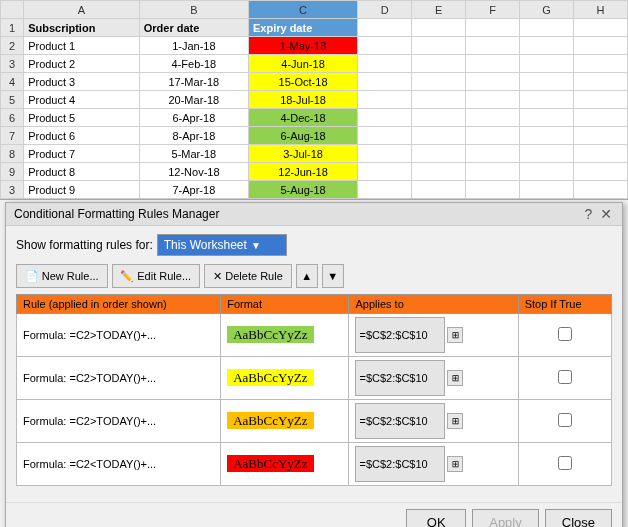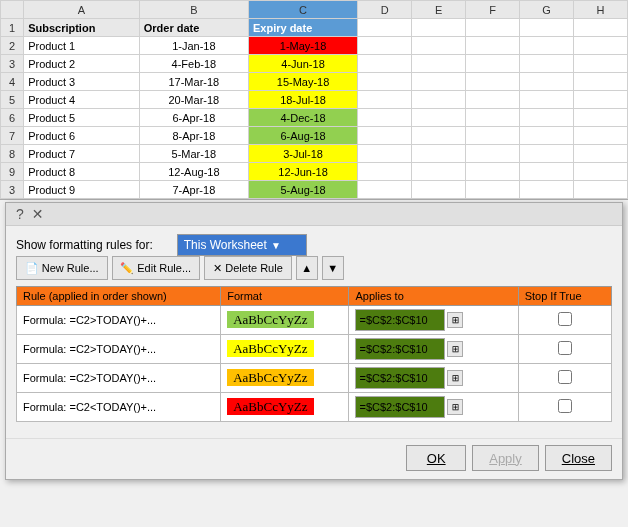--- a/index.html
+++ b/index.html
@@ -107,22 +107,22 @@
       line-height: 1;
     }
 
     .dialog-body {
       padding: 8px 10px;
     }
 
     .show-rules-row {
       display: flex;
       align-items: center;
-      gap: 24px;
-      margin-bottom: 0;
+      gap: 4px;
+      margin-bottom: 8px;
     }
 
     .show-rules-label {
       font-size: 12px;
       color: #000;
     }
 
     .dropdown-select {
       background: #3B78CF;
       color: white;
@@ -213,25 +213,25 @@
     .fmt-red { background-color: #FF0000; }
 
     .applies-to-cell {
       display: flex;
       align-items: center;
       gap: 2px;
     }
 
     .applies-input {
       border: 1px solid #aaa;
-      background: #4d7c0f;
+      background: #e5e5e5;
       padding: 1px 3px;
       font-size: 11px;
       width: 90px;
-      height: 22px;
+      height: 36px;
     }
 
     .range-icon {
       width: 16px;
       height: 16px;
       background: #e8e8e8;
       border: 1px solid #aaa;
       cursor: pointer;
       display: flex;
       align-items: center;
@@ -323,21 +323,21 @@
           <td></td>
           <td></td>
           <td></td>
           <td></td>
           <td></td>
         </tr>
         <tr>
           <td class="row-num">4</td>
           <td>Product 3</td>
           <td class="center">17-Mar-18</td>
-          <td class="center bg-yellow">15-May-18</td>
+          <td class="center bg-yellow">15-Oct-18</td>
           <td></td>
           <td></td>
           <td></td>
           <td></td>
           <td></td>
         </tr>
         <tr>
           <td class="row-num">5</td>
           <td>Product 4</td>
           <td class="center">20-Mar-18</td>
@@ -377,21 +377,21 @@
           <td class="center bg-yellow">3-Jul-18</td>
           <td></td>
           <td></td>
           <td></td>
           <td></td>
           <td></td>
         </tr>
         <tr>
           <td class="row-num">9</td>
           <td>Product 8</td>
-          <td class="center">12-Aug-18</td>
+          <td class="center">12-Nov-18</td>
           <td class="center bg-yellow">12-Jun-18</td>
           <td></td>
           <td></td>
           <td></td>
           <td></td>
           <td></td>
         </tr>
         <tr>
           <td class="row-num">3</td>
           <td>Product 9</td>
@@ -402,20 +402,21 @@
           <td></td>
           <td></td>
           <td></td>
         </tr>
       </tbody>
   </table>
 </div>
 
 <div class="dialog">
   <div class="dialog-titlebar">
+    <span class="dialog-title">Conditional Formatting Rules Manager</span>
     <div class="dialog-controls">
       <button class="dialog-icon-btn">?</button>
       <button class="dialog-icon-btn">✕</button>
     </div>
   </div>
 
   <div class="dialog-body">
     <div class="show-rules-row">
       <span class="show-rules-label">Show formatting rules for:</span>
       <div class="dropdown-select">

